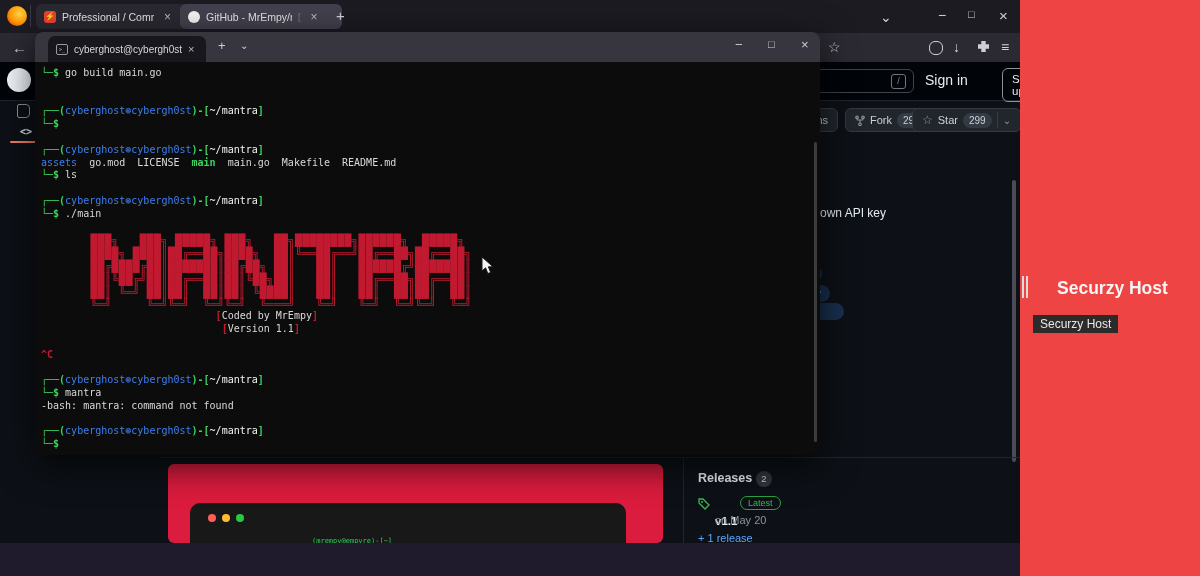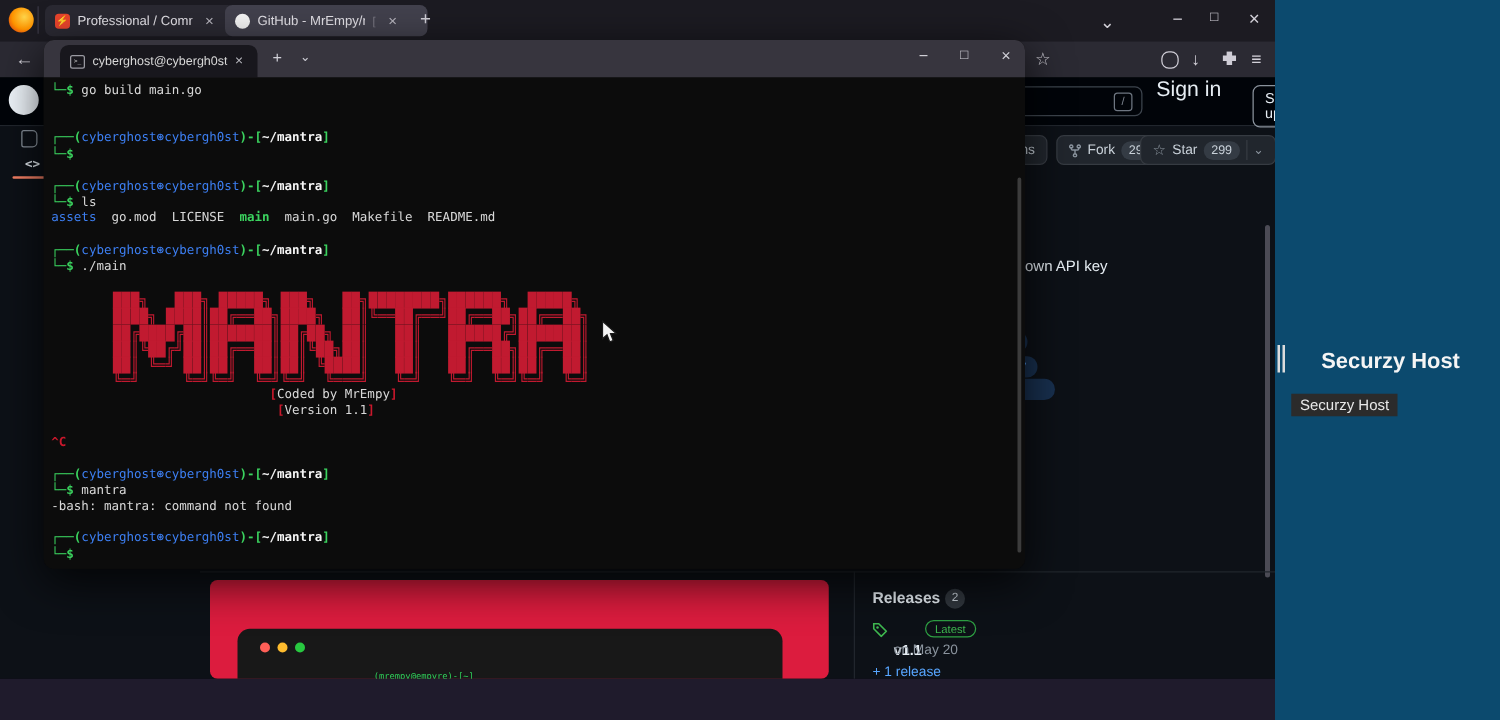--- a/index.html
+++ b/index.html
@@ -33,21 +33,21 @@
   .term-tab{left:13px;top:4px;width:158px;height:26px;background:#18171d;border-radius:7px 7px 0 0;
             display:flex;align-items:center;gap:6px;padding:0 8px;box-sizing:border-box;
             color:#d8d8d8;font-size:10px;}
   .term-body{left:0;top:30px;width:785px;height:393px;background:#0c0c0c;overflow:hidden;
              padding:5px 0 0 6px;box-sizing:border-box;border-radius:0 0 8px 8px;}
   .t-line{height:12.8px;font:10px "DejaVu Sans Mono","DejaVu Sans",monospace;white-space:pre;}
   .c-g{color:#3bd35f;font-weight:bold;}
   .c-G{color:#3bd35f;font-weight:bold;}
   .c-B{color:#3d7ff2;font-weight:normal;}
   .c-w{color:#d9d9d9;}
-  .c-W{color:#f5f5f5;font-weight:bold;}
+  .c-W{color:#f5f5f5;font-weight:normal;}
   .c-r{color:#c9182c;font-weight:bold;}
   .c-a{color:#c11a30;font-weight:bold;font-size:11.4px;letter-spacing:.2px;}
 
   
   .taskbar{left:0;top:543px;width:1020px;height:33px;background:#1f1b2c;}
 
   
   .vline{background:#21262d;}
   .ws{color:#cfcfd6;}
 </style>
@@ -94,21 +94,21 @@
   </div>
 
   <div class="abs gh-page">
 
     <div class="abs gh-header">
       <div class="abs" style="left:7px;top:6px;width:24px;height:24px;border-radius:50%;background:#f0f6fc;"></div>
       <div class="abs" style="left:790px;top:7px;width:124px;height:24px;border:1px solid #3d444d;border-radius:6px;box-sizing:border-box;">
         <span class="abs" style="right:7px;top:4px;width:13px;height:13px;border:1px solid #6e7681;border-radius:3px;
               color:#7d8590;font-size:9px;text-align:center;line-height:13px;">/</span>
       </div>
-      <span class="abs" style="left:925px;top:0;color:#e6edf3;font-size:17px;">Sign in</span>
+      <span class="abs" style="left:925px;top:10px;color:#e6edf3;font-size:14px;">Sign in</span>
       <span class="abs" style="left:1002px;top:6px;border:1px solid #8a929c;border-radius:6px;padding:4px 9px;
             color:#e6edf3;font-size:11.5px;">Sign up</span>
     </div>
 
     <span class="abs" style="left:17px;top:42px;width:11px;height:12px;border:1.4px solid #8b949e;border-radius:2px 4px 4px 2px;"></span>
 
     <span class="abs" style="left:20px;top:64px;color:#e6edf3;font-size:10px;font-weight:bold;font-family:'DejaVu Sans Mono',monospace;">&lt;&gt;</span>
     <div class="abs" style="left:10px;top:79px;width:32px;height:2px;background:#f78166;border-radius:2px;"></div>
 
     <div class="abs gh-btn" style="left:770px;top:46px;width:68px;justify-content:flex-end;overflow:hidden;">
@@ -138,21 +138,21 @@
     <div class="abs" style="left:1012px;top:118px;width:4px;height:282px;background:#4b4b55;border-radius:2px;"></div>
 
     <div class="abs vline" style="left:160px;top:395px;width:860px;height:1px;"></div>
     <div class="abs vline" style="left:683px;top:395px;width:1px;height:86px;"></div>
 
     <div class="abs" style="left:168px;top:402px;width:495px;height:79px;background:#dc1c3e;border-radius:6px;">
       <div class="abs" style="left:22px;top:39px;width:436px;height:40px;background:#181818;border-radius:10px 10px 0 0;">
         <span class="abs" style="left:18px;top:11px;width:8px;height:8px;border-radius:50%;background:#ff5f57;"></span>
         <span class="abs" style="left:32px;top:11px;width:8px;height:8px;border-radius:50%;background:#febc2e;"></span>
         <span class="abs" style="left:46px;top:11px;width:8px;height:8px;border-radius:50%;background:#28c840;"></span>
-        <span class="abs" style="left:109px;top:34px;color:#2fd05a;font:7px 'DejaVu Sans Mono',monospace;">(mrempy@empyre)-[~]</span>
+        <span class="abs" style="left:122px;top:34px;color:#2fd05a;font:7px 'DejaVu Sans Mono',monospace;">(mrempy@empyre)-[~]</span>
       </div>
     </div>
 
     <span class="abs" style="left:698px;top:409px;color:#e6edf3;font-size:12.5px;font-weight:bold;">Releases</span>
     <span class="abs" style="left:756px;top:409px;width:16px;height:16px;border-radius:50%;background:#30363d;color:#c9d1d9;
           font-size:9.5px;text-align:center;line-height:16px;">2</span>
     <svg class="abs" style="left:698px;top:436px;" width="12" height="12" viewBox="0 0 12 12">
       <path d="M1 1 h4 l6 6 -4 4 -6 -6 z" fill="none" stroke="#3fb950" stroke-width="1.3"></path>
         <circle cx="4" cy="4" r="1" fill="#3fb950"></circle>
     </svg>
@@ -178,22 +178,22 @@
       <span class="abs ws" style="left:766px;top:5px;font-size:13px;">×</span>
     </div>
     <div class="abs term-body">
         <div class="t-line"><span class="c-g">└─$ </span><span class="c-w">go build main.go</span></div>
         <div class="t-line"></div>
         <div class="t-line"></div>
         <div class="t-line"><span class="c-g">┌──(</span><span class="c-B">cyberghost⊛cybergh0st</span><span class="c-g">)-[</span><span class="c-W">~/mantra</span><span class="c-g">]</span></div>
         <div class="t-line"><span class="c-g">└─$</span></div>
         <div class="t-line"></div>
         <div class="t-line"><span class="c-g">┌──(</span><span class="c-B">cyberghost⊛cybergh0st</span><span class="c-g">)-[</span><span class="c-W">~/mantra</span><span class="c-g">]</span></div>
+        <div class="t-line"><span class="c-B">assets</span><span class="c-w">  go.mod  LICENSE  </span><span class="c-G">main</span><span class="c-w">  main.go  Makefile  README.md</span></div>
         <div class="t-line"><span class="c-g">└─$ </span><span class="c-w">ls</span></div>
-        <div class="t-line"><span class="c-B">assets</span><span class="c-w">  go.mod  LICENSE  </span><span class="c-G">main</span><span class="c-w">  main.go  Makefile  README.md</span></div>
         <div class="t-line"></div>
         <div class="t-line"><span class="c-g">┌──(</span><span class="c-B">cyberghost⊛cybergh0st</span><span class="c-g">)-[</span><span class="c-W">~/mantra</span><span class="c-g">]</span></div>
         <div class="t-line"><span class="c-g">└─$ </span><span class="c-w">./main</span></div>
         <div class="t-line"></div>
         <div class="t-line"><span class="c-a">       ███╗   ███╗ █████╗ ███╗   ██╗████████╗██████╗  █████╗ </span></div>
         <div class="t-line"><span class="c-a">       ████╗ ████║██╔══██╗████╗  ██║╚══██╔══╝██╔══██╗██╔══██╗</span></div>
         <div class="t-line"><span class="c-a">       ██╔████╔██║███████║██╔██╗ ██║   ██║   ██████╔╝███████║</span></div>
         <div class="t-line"><span class="c-a">       ██║╚██╔╝██║██╔══██║██║╚██╗██║   ██║   ██╔══██╗██╔══██║</span></div>
         <div class="t-line"><span class="c-a">       ██║ ╚═╝ ██║██║  ██║██║ ╚████║   ██║   ██║  ██║██║  ██║</span></div>
         <div class="t-line"><span class="c-a">       ╚═╝     ╚═╝╚═╝  ╚═╝╚═╝  ╚═══╝   ╚═╝   ╚═╝  ╚═╝╚═╝  ╚═╝</span></div>
@@ -245,21 +245,21 @@
     
     
     
     
     
     
     
     
   </div>
 
-  <div class="abs" style="left:1020px;top:0;width:180px;height:576px;background:#0c4a6e;">
+  <div class="abs" style="left:1020px;top:0;width:180px;height:576px;background:#ef4444;">
     <span class="abs" style="left:2px;top:276px;width:2px;height:22px;background:#dcdcdc;"></span>
     <span class="abs" style="left:6px;top:276px;width:2px;height:22px;background:#dcdcdc;"></span>
     <span class="abs" style="left:37px;top:278px;color:#f5f5f5;font-size:17.5px;font-weight:bold;">Securzy Host</span>
     <span class="abs" style="left:13px;top:315px;background:#2b2b2b;color:#e8e8e8;font-size:12px;padding:2px 7px;">Securzy Host</span>
   </div>
 
   <svg class="abs" style="left:481px;top:256px;" width="14" height="20" viewBox="0 0 14 20">
     <polygon points="1,1 1,15 4.6,11.8 6.8,17.5 9.6,16.4 7.4,10.8 12,10.8" fill="#f5f5f5" stroke="#1a1a1a" stroke-width="1"></polygon>
   </svg>
 </div>

